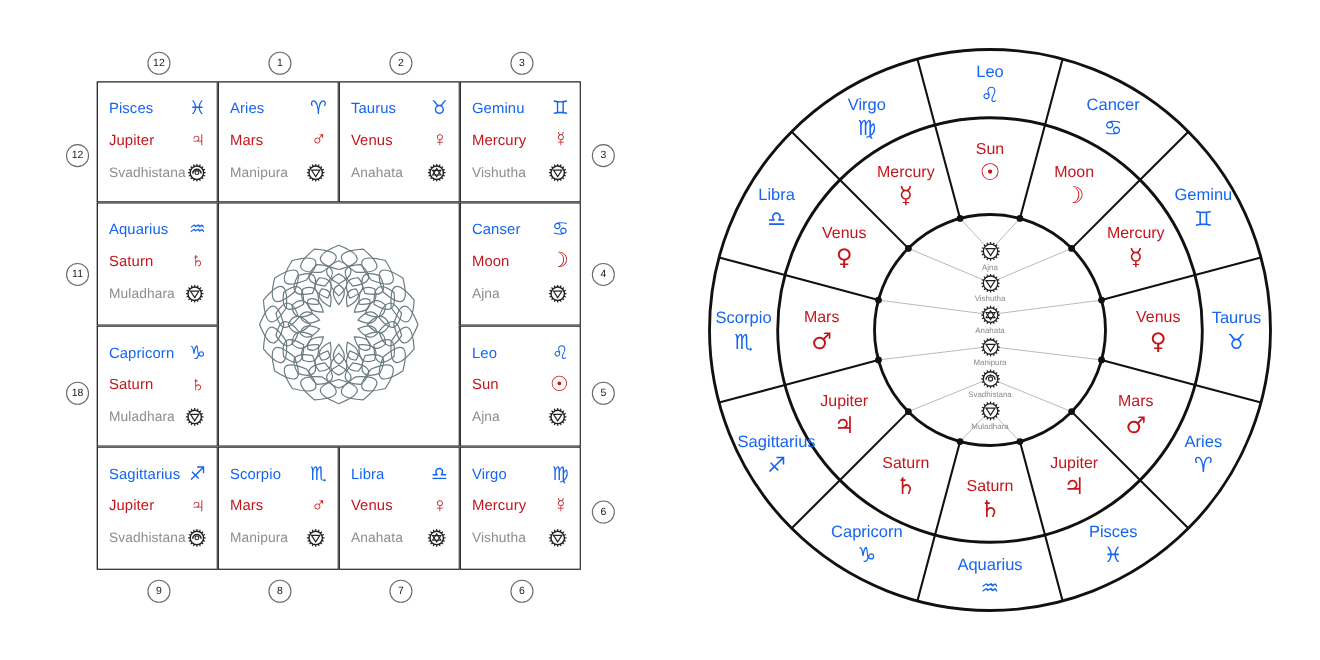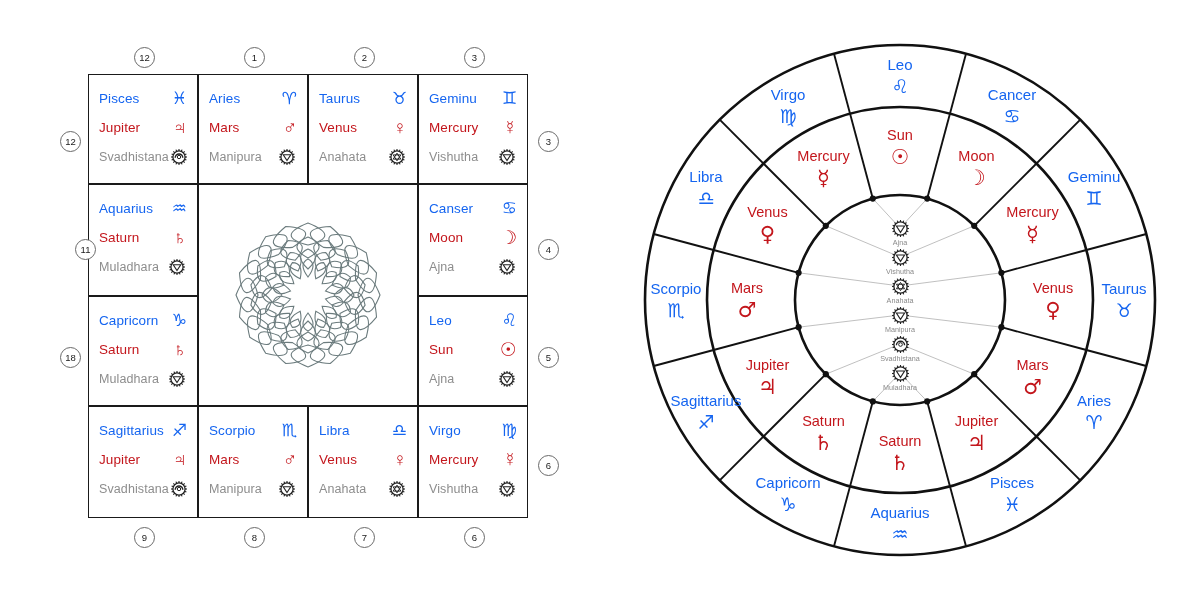--- a/index.html
+++ b/index.html
@@ -583,21 +583,21 @@
   <div id="markers-host">
       <div class="marker" style="left: 134px; top: 47px;">12</div>
       <div class="marker" style="left: 244px; top: 47px;">1</div>
       <div class="marker" style="left: 354px; top: 47px;">2</div>
       <div class="marker" style="left: 464px; top: 47px;">3</div>
       <div class="marker" style="left: 134px; top: 527px;">9</div>
       <div class="marker" style="left: 244px; top: 527px;">8</div>
       <div class="marker" style="left: 354px; top: 527px;">7</div>
       <div class="marker" style="left: 464px; top: 527px;">6</div>
       <div class="marker" style="left: 60px; top: 131px;">12</div>
-      <div class="marker" style="left: 75px; top: 239px;">11</div>
+      <div class="marker" style="left: 60px; top: 239px;">11</div>
       <div class="marker" style="left: 60px; top: 347px;">18</div>
       <div class="marker" style="left: 538px; top: 131px;">3</div>
       <div class="marker" style="left: 538px; top: 239px;">4</div>
       <div class="marker" style="left: 538px; top: 347px;">5</div>
       <div class="marker" style="left: 538px; top: 455px;">6</div>
     </div>
 </div>
 
 <div id="circle-chart">
   <svg width="600" height="600" viewBox="0 0 600 600">

